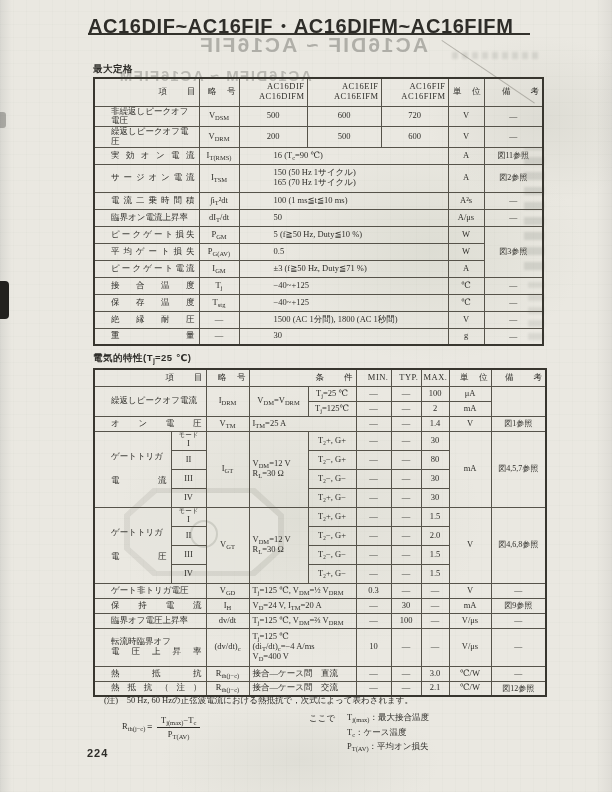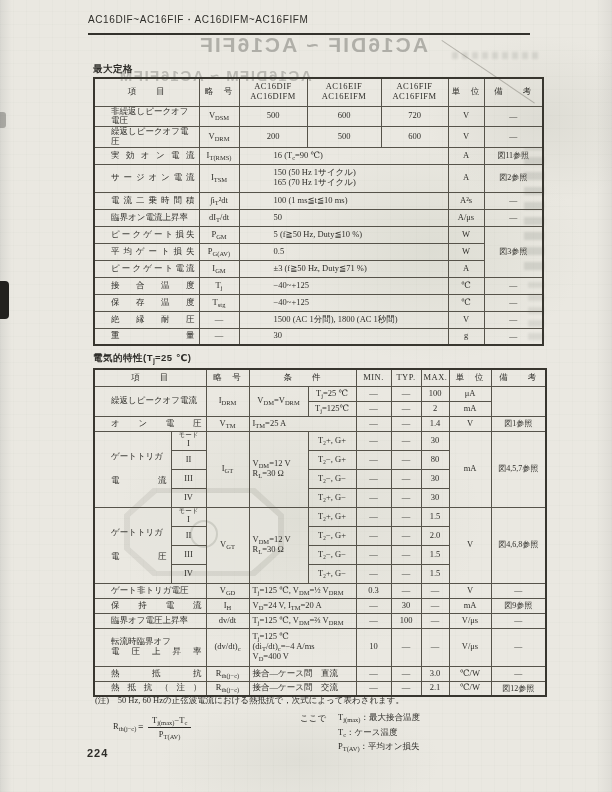--- a/index.html
+++ b/index.html
@@ -19,22 +19,22 @@
       radial-gradient(160px 120px at 540px 120px, rgba(170,172,160,.20), transparent 70%),
       radial-gradient(200px 90px at 300px 760px, rgba(190,192,182,.25), transparent 70%);
   }
   .grid-ghost{
     position:absolute;inset:0;pointer-events:none;opacity:.6;
     background:
       repeating-linear-gradient(0deg, rgba(110,125,108,.045) 0 1px, transparent 1px 13px),
       repeating-linear-gradient(90deg, rgba(110,125,108,.045) 0 1px, transparent 1px 13px);
   }
   .doc-title{position:absolute;left:88px;top:13px;width:448px;
-    font-family:"Liberation Sans","DejaVu Sans",sans-serif;font-weight:normal;
-    font-size:10px;letter-spacing:.6px;white-space:nowrap;}
+    font-family:"Liberation Sans","DejaVu Sans",sans-serif;font-weight:bold;
+    font-size:20px;letter-spacing:.6px;white-space:nowrap;}
   .title-rule{position:absolute;left:88px;top:33px;width:442px;height:0;border-top:2px solid #33322c;}
   .fold-line{position:absolute;left:442px;top:40px;width:112px;height:1px;
     background:rgba(82,80,72,.35);transform:rotate(34deg);transform-origin:left top;}
   .ghost{position:absolute;transform:scaleX(-1);font-family:"Liberation Sans","DejaVu Sans",sans-serif;
     font-weight:bold;white-space:nowrap;pointer-events:none;filter:blur(.4px);}
   .ghost1{left:148px;top:33px;width:330px;font-size:21px;letter-spacing:2px;color:rgba(96,96,90,.42);text-align:center;}
   .ghost2{left:95px;top:67px;width:240px;font-size:15px;letter-spacing:1.5px;color:rgba(102,102,96,.36);text-align:center;}
   .edge-strip{position:absolute;pointer-events:none;filter:blur(1px);}
   .strip1{left:524px;top:148px;width:20px;height:122px;opacity:.5;
     background:repeating-linear-gradient(0deg, rgba(70,75,68,.28) 0 8px, transparent 8px 15px);}
@@ -58,32 +58,32 @@
   .lbl2{left:93px;top:352px;}
   .sec-label sub{font-size:7px;}
 
   table{border-collapse:collapse;table-layout:fixed;background:transparent;position:absolute;}
   .t1{left:93px;top:77px;width:449px;border:2px solid #38362f;}
   .t2{left:93px;top:368px;width:452px;border:2px solid #38362f;}
   td,th{border:1px solid #56534a;font-size:8.5px;font-weight:normal;
     padding:0 2px;text-align:center;line-height:1.15;overflow:hidden;}
   .t1 tr{height:17px;} .t1 tr.h2{height:28px;}
   .t2 tr{height:15px;} .t2 tr.hh{height:17px;} .t2 tr.hm{height:19px;} .t2 tr.h3{height:38px;}
-  th{letter-spacing:1px;}
+  th{letter-spacing:1px;text-align:right;}
   td.item{text-align:left;padding-left:16px;padding-right:4px;}
   td.j{text-align:justify;text-align-last:justify;}
   div.j{text-align:justify;text-align-last:justify;}
   td.vm{text-align:left;padding-left:34px;}
   td.cl{text-align:left;padding-left:3px;}
   sub{font-size:6.5px;vertical-align:-1.5px;letter-spacing:0;}
   .mode-h{font-size:6.5px;line-height:1;}
   .rmk{font-size:8px;letter-spacing:0;}
   th.latin{letter-spacing:.5px;}
 
-  .footnote{position:absolute;left:95px;top:695px;width:452px;font-size:8.5px;font-family:Liberation Serif, serif;}
+  .footnote{position:absolute;left:104px;top:695px;width:452px;font-size:8.5px;font-family:Liberation Serif, serif;}
   .fn-line{white-space:nowrap;}
   .fn-body{position:relative;height:44px;}
   .formula{position:absolute;left:18px;top:8px;display:inline-flex;align-items:center;font-size:8.5px;}
   .frac{display:inline-flex;flex-direction:column;align-items:center;margin-left:3px;}
   .frac .num{border-bottom:1px solid #2e2d29;padding:0 4px 1px;}
   .frac .den{padding-top:1px;}
   .where{position:absolute;left:205px;top:6px;}
   .defs{position:absolute;left:243px;top:4px;line-height:12px;}
   .page-number{position:absolute;left:87px;top:747px;
     font-family:"Liberation Sans","DejaVu Sans",sans-serif;font-weight:bold;font-size:11px;letter-spacing:1px;}

